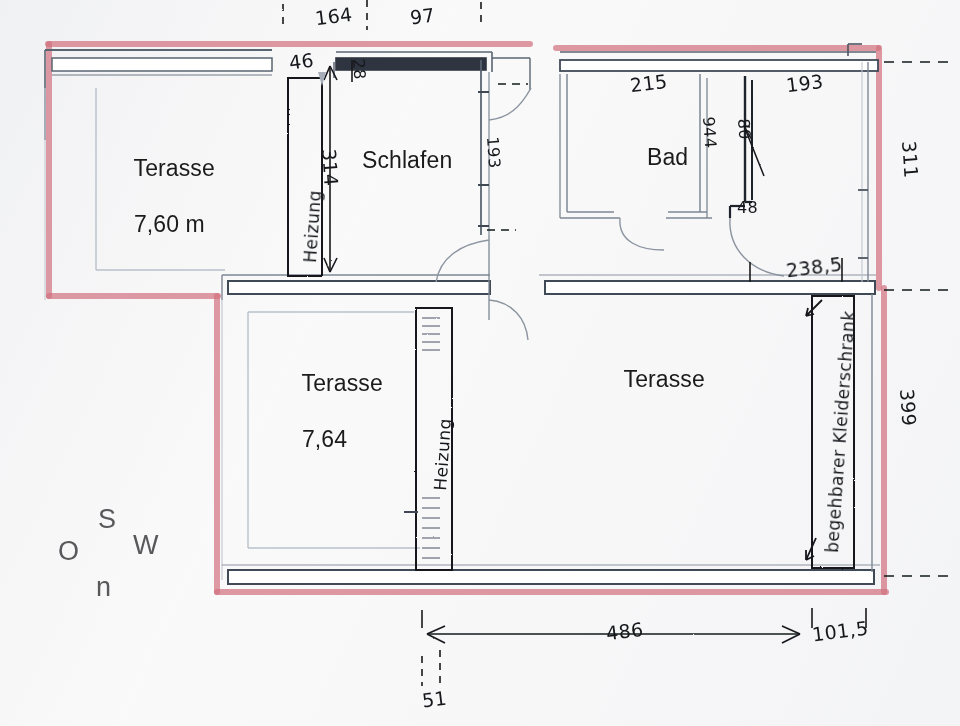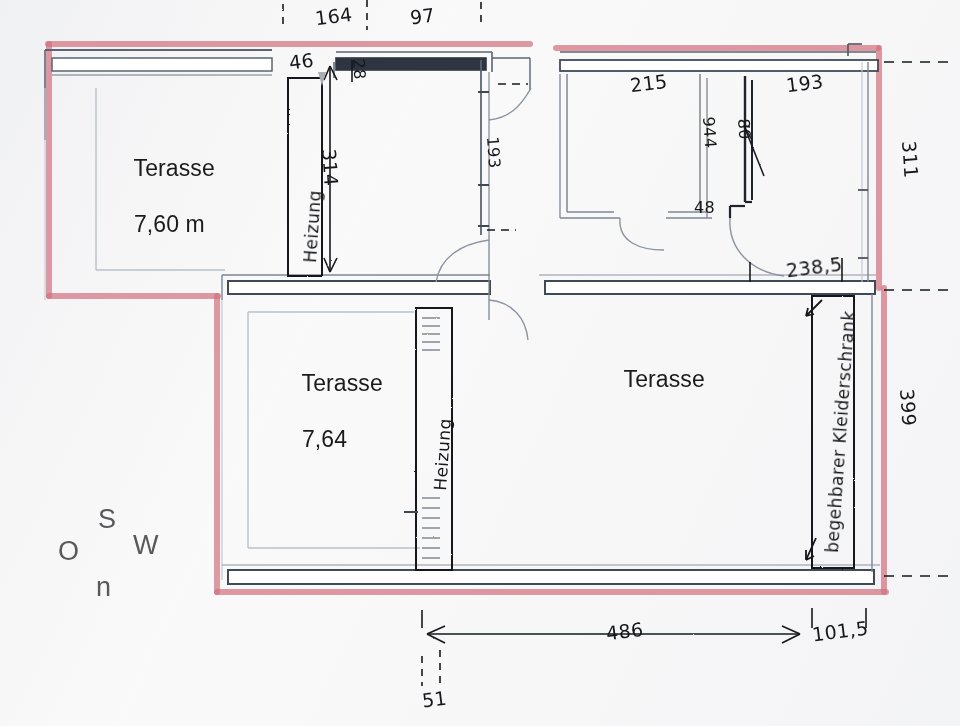--- a/index.html
+++ b/index.html
@@ -264,21 +264,27 @@
     <g>
       <path d="M 318 72 L 326 72 L 322 86 Z" fill="#a7aeb8"></path>
     </g>
   </svg>
 
   <div class="room-label" style="left:108px; top:126px;">
     <span>Terasse</span><br>
     <span>7,60 m</span>
   </div>
 
-
+  <div class="room-label" style="left:336px; top:118px;">
+    <span>Schlafen</span>
+  </div>
+
+  <div class="room-label" style="left:621px; top:115px;">
+    <span>Bad</span>
+  </div>
 
 
   <div class="room-label" style="left:276px; top:341px;">
     <span>Terasse</span><br>
     <span>7,64</span>
   </div>
 
   <div class="room-label" style="left:598px; top:337px;">
     <span>Terasse</span>
   </div>
@@ -320,21 +326,21 @@
   </div>
   <div class="hand skew" style="left:786px; top:72px;">
     <span>193</span>
   </div>
   <div class="hand small hand-vert-cw" style="left:718px; top:116px;">
     <span>944</span>
   </div>
   <div class="hand small hand-vert-cw" style="left:753px; top:118px;">
     <span>80</span>
   </div>
-  <div class="hand small" style="left:694px; top:198px;">
+  <div class="hand small" style="left:737px; top:198px;">
     <span>48</span>
   </div>
   <div class="hand hand-vert-cw" style="left:920px; top:140px;">
     <span>311</span>
   </div>
   <div class="hand skew" style="left:786px; top:256px;">
     <span>238,5</span>
   </div>
   <div class="hand hand-vert-cw" style="left:918px; top:388px;">
     <span>399</span>

